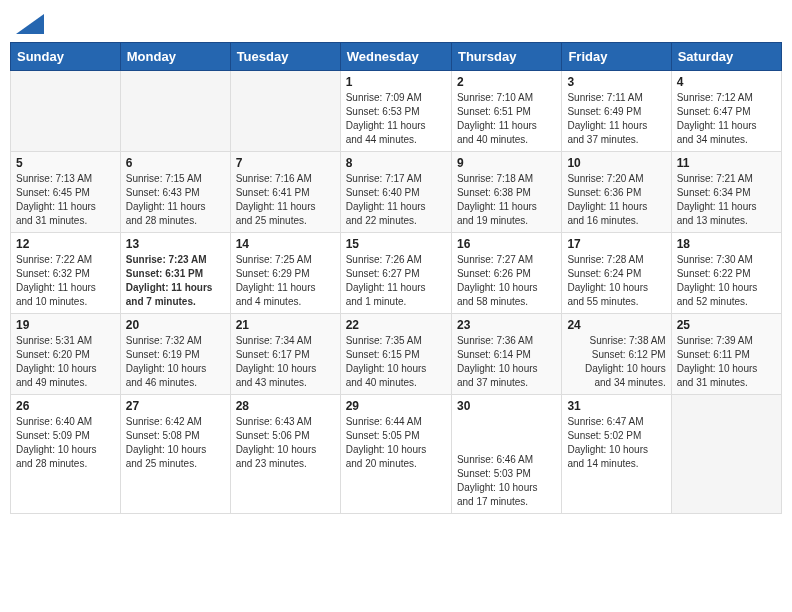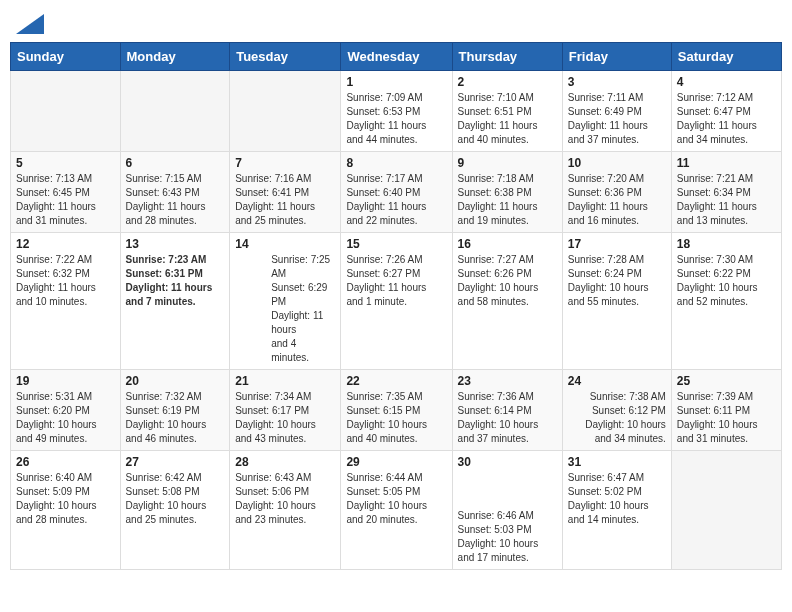--- a/index.html
+++ b/index.html
@@ -214,21 +214,21 @@
         </td>
         <td>
           <span class="day-num">13</span>
           <div class="day-content" style="white-space: pre-line; font-weight: bold;">Sunrise: 7:23 AM
 Sunset: 6:31 PM
 Daylight: 11 hours
 and 7 minutes.</div>
         </td>
         <td>
           <span class="day-num">14</span>
-          <div class="day-content" style="white-space: pre-line; margin-left: 36px;">Sunrise: 7:25 AM
+          <div class="day-content" style="white-space: pre-line;">Sunrise: 7:25 AM
 Sunset: 6:29 PM
 Daylight: 11 hours
 and 4 minutes.</div>
         </td>
         <td>
           <span class="day-num">15</span>
           <div class="day-content" style="white-space: pre-line;">Sunrise: 7:26 AM
 Sunset: 6:27 PM
 Daylight: 11 hours
 and 1 minute.</div>

